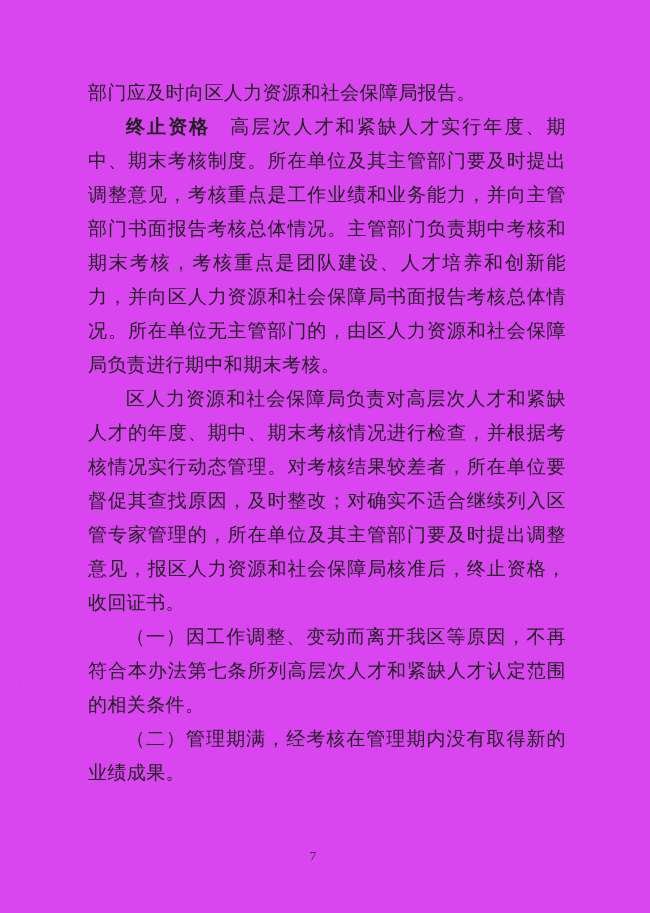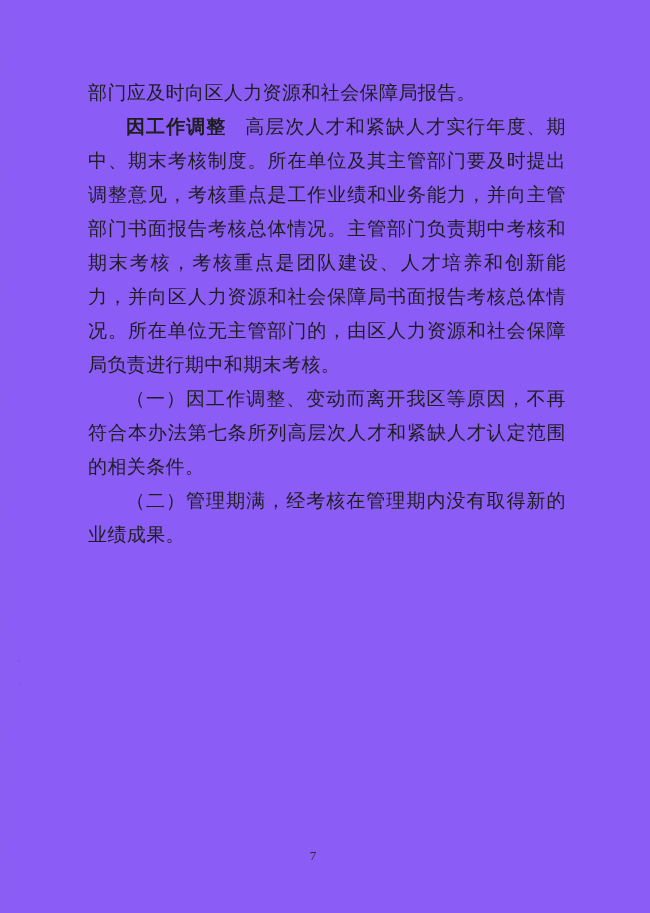--- a/index.html
+++ b/index.html
@@ -6,21 +6,21 @@
   body {
     width: 650px; height: 913px;
     background: #ffffff;
     font-family: "Liberation Serif", "DejaVu Serif", serif;
     color: #1e1e1e;
     position: relative;
     overflow: hidden;
   }
   .page {
     position: absolute; inset: 0;
-    background: #8b5cf6;
+    background: #d946ef;
   }
   
   .scan-edge {
     position: absolute; left: 0; top: 0; bottom: 0; width: 6px;
     background: repeating-linear-gradient(180deg,
       rgba(110,110,110,0.10) 0 2px,
       rgba(255,255,255,0) 2px 7px);
     opacity: .55;
   }
   .speck { position: absolute; background: rgba(60,60,60,0.10); border-radius: 50%; }
@@ -56,19 +56,20 @@
 <body>
 
 <div class="page">
   <div class="scan-edge"></div>
   <div class="speck s1"></div>
   <div class="speck s2"></div>
   <div class="speck s3"></div>
 
   <main class="body-text" id="paragraphs">
       <p class="para"><span>部门应及时向区人力资源和社会保障局报告。</span></p>
-      <p class="para indent"><strong>因工作调整</strong><span class="head-gap"></span><span>高层次人才和紧缺人才实行年度、期中、期末考核制度。所在单位及其主管部门要及时提出调整意见，考核重点是工作业绩和业务能力，并向主管部门书面报告考核总体情况。主管部门负责期中考核和期末考核，考核重点是团队建设、人才培养和创新能力，并向区人力资源和社会保障局书面报告考核总体情况。所在单位无主管部门的，由区人力资源和社会保障局负责进行期中和期末考核。</span></p>
+      <p class="para indent"><strong>终止资格</strong><span class="head-gap"></span><span>高层次人才和紧缺人才实行年度、期中、期末考核制度。所在单位及其主管部门要及时提出调整意见，考核重点是工作业绩和业务能力，并向主管部门书面报告考核总体情况。主管部门负责期中考核和期末考核，考核重点是团队建设、人才培养和创新能力，并向区人力资源和社会保障局书面报告考核总体情况。所在单位无主管部门的，由区人力资源和社会保障局负责进行期中和期末考核。</span></p>
+      <p class="para indent"><span>区人力资源和社会保障局负责对高层次人才和紧缺人才的年度、期中、期末考核情况进行检查，并根据考核情况实行动态管理。对考核结果较差者，所在单位要督促其查找原因，及时整改；对确实不适合继续列入区管专家管理的，所在单位及其主管部门要及时提出调整意见，报区人力资源和社会保障局核准后，终止资格，收回证书。</span></p>
       <p class="para indent"><span>（一）因工作调整、变动而离开我区等原因，不再符合本办法第七条所列高层次人才和紧缺人才认定范围的相关条件。</span></p>
       <p class="para indent"><span>（二）管理期满，经考核在管理期内没有取得新的业绩成果。</span></p>
     </main>
 
   <footer class="page-number">7</footer>
 </div>
 
 </body></html>

